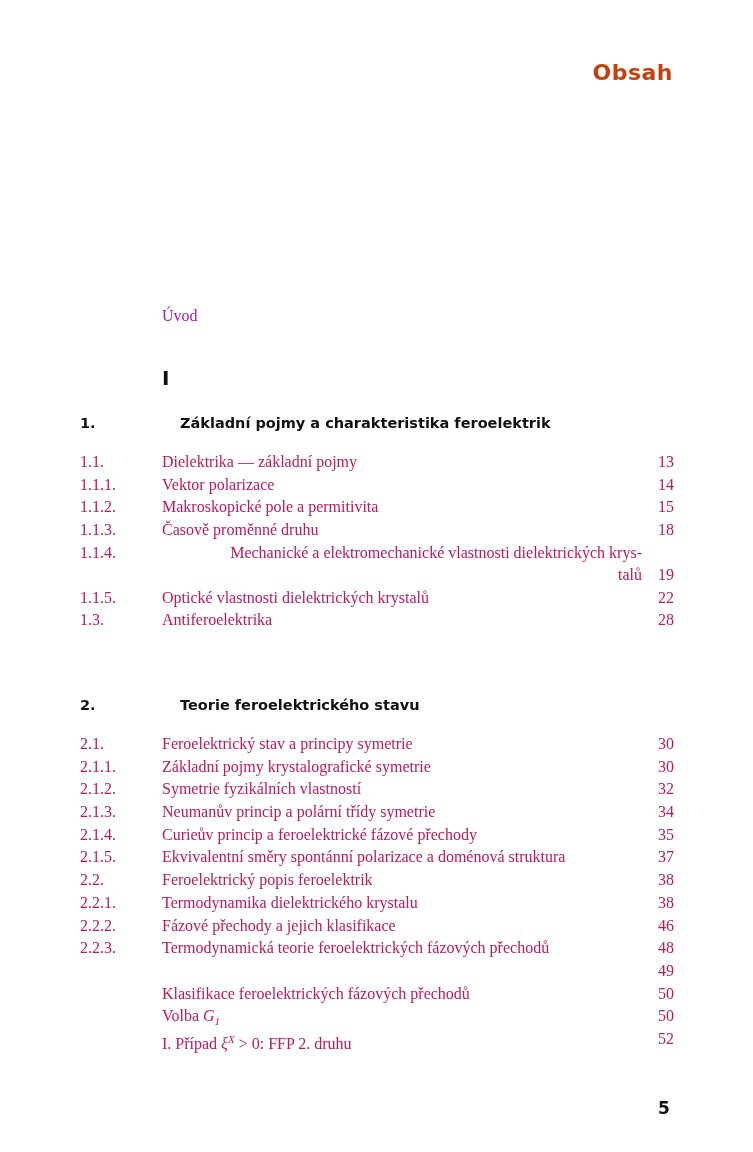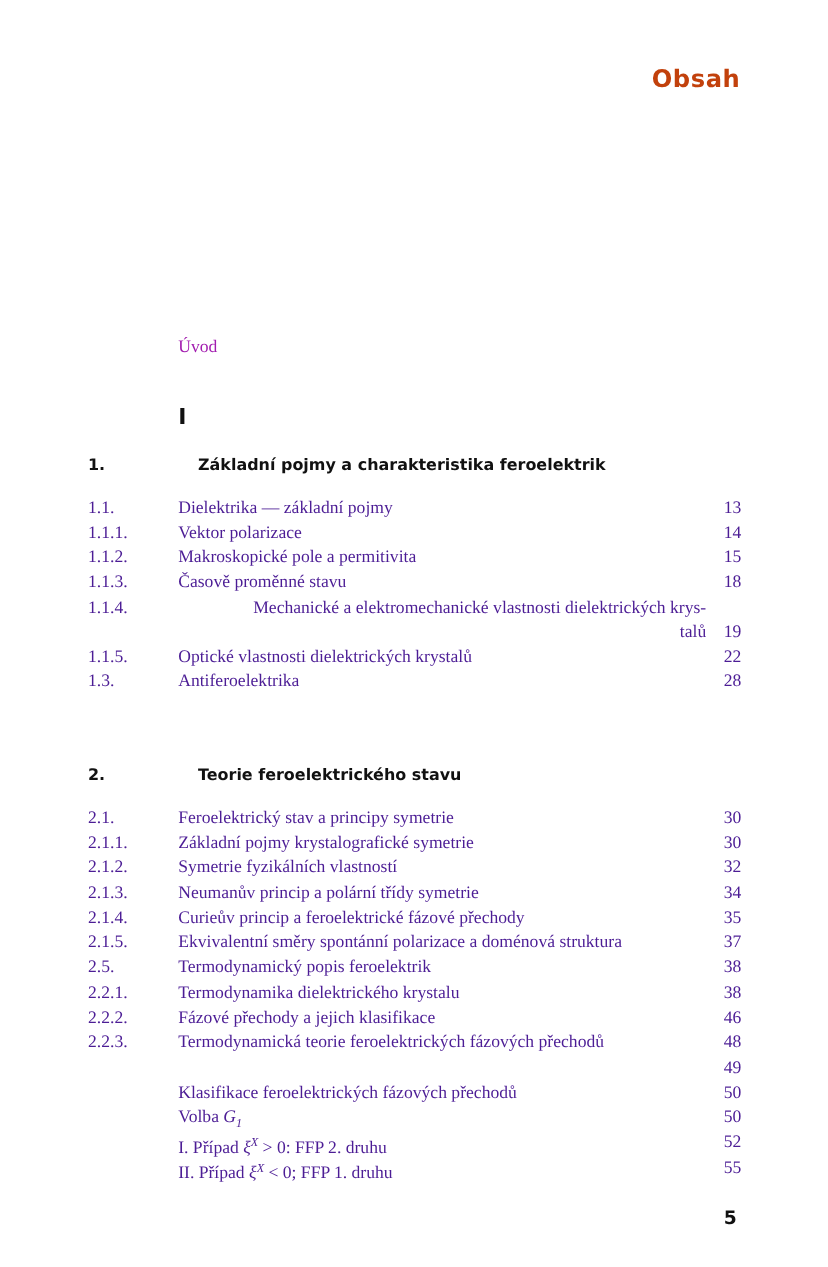--- a/index.html
+++ b/index.html
@@ -23,21 +23,21 @@
     }
     .chap {
       position: absolute; left: 80px; width: 600px;
       font-family: "DejaVu Sans", sans-serif; font-weight: bold; font-size: 14.5px; color: #111;
     }
     .chap .num { position: absolute; left: 0; }
     .chap .txt { position: absolute; left: 100px; white-space: nowrap; }
     .entries { position: absolute; left: 80px; width: 594px; }
     .row {
       position: relative; height: 22.7px; line-height: 22.7px;
-      font-family: "Liberation Serif", serif; font-size: 16px; color: #4c1d95;
+      font-family: "Liberation Serif", serif; font-size: 16px; color: #be185d;
     }
     .row .num { position: absolute; left: 0; top: 0; }
     .row .txt { position: absolute; left: 82px; top: 0; white-space: nowrap; text-align: right; }
     .row .pg { position: absolute; right: 0; top: 0; }
     .row.tall { height: 45px; }
     .row.tall .txt { white-space: normal; width: 480px; }
     .row.tall .pg { top: 22.7px; }
     .pagenum {
       position: absolute; left: 658px; top: 1098px;
       font-family: "DejaVu Sans", sans-serif; font-weight: bold; font-size: 17px; color: #111;
@@ -72,21 +72,21 @@
       <span class="txt">Vektor polarizace</span>
       <span class="pg">14</span>
     </div>
     <div class="row">
       <span class="num">1.1.2.</span>
       <span class="txt">Makroskopické pole a permitivita</span>
       <span class="pg">15</span>
     </div>
     <div class="row">
       <span class="num">1.1.3.</span>
-      <span class="txt">Časově proměnné stavu</span>
+      <span class="txt">Časově proměnné druhu</span>
       <span class="pg">18</span>
     </div>
     <div class="row tall">
       <span class="num">1.1.4.</span>
       <span class="txt"><span>Mechanické a elektromechanické vlastnosti dielektrických krys-</span><br><span>talů</span></span>
       <span class="pg">19</span>
     </div>
     <div class="row">
       <span class="num">1.1.5.</span>
       <span class="txt">Optické vlastnosti dielektrických krystalů</span>
@@ -129,22 +129,22 @@
       <span class="num">2.1.4.</span>
       <span class="txt">Curieův princip a feroelektrické fázové přechody</span>
       <span class="pg">35</span>
     </div>
     <div class="row">
       <span class="num">2.1.5.</span>
       <span class="txt">Ekvivalentní směry spontánní polarizace a doménová struktura</span>
       <span class="pg">37</span>
     </div>
     <div class="row">
-      <span class="num">2.5.</span>
-      <span class="txt">Termodynamický popis feroelektrik</span>
+      <span class="num">2.2.</span>
+      <span class="txt">Feroelektrický popis feroelektrik</span>
       <span class="pg">38</span>
     </div>
     <div class="row">
       <span class="num">2.2.1.</span>
       <span class="txt">Termodynamika dielektrického krystalu</span>
       <span class="pg">38</span>
     </div>
     <div class="row">
       <span class="num">2.2.2.</span>
       <span class="txt">Fázové přechody a jejich klasifikace</span>
@@ -163,20 +163,16 @@
       <span class="pg">50</span>
     </div>
     <div class="row">
       <span class="txt"><span>Volba </span><span class="math">G</span><sub>1</sub></span>
       <span class="pg">50</span>
     </div>
     <div class="row">
       <span class="txt"><span>I. Případ </span><span class="math">ξ</span><sup>X</sup><span> &gt; 0: FFP 2. druhu</span></span>
       <span class="pg">52</span>
     </div>
-    <div class="row">
-      <span class="txt"><span>II. Případ </span><span class="math">ξ</span><sup>X</sup><span> &lt; 0; FFP 1. druhu</span></span>
-      <span class="pg">55</span>
-    </div>
   </div>
 
   <div class="pagenum">5</div>
 </div>
 
 </body></html>

